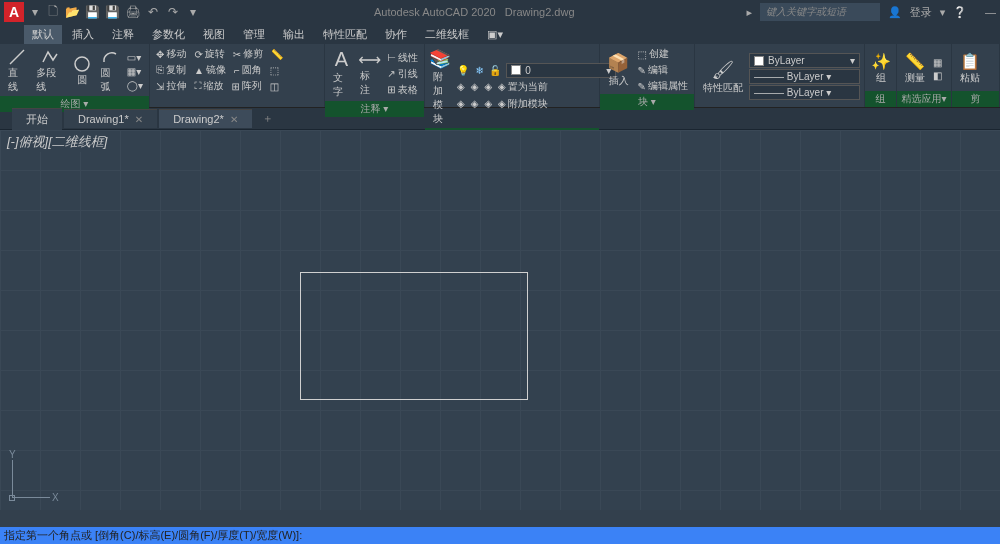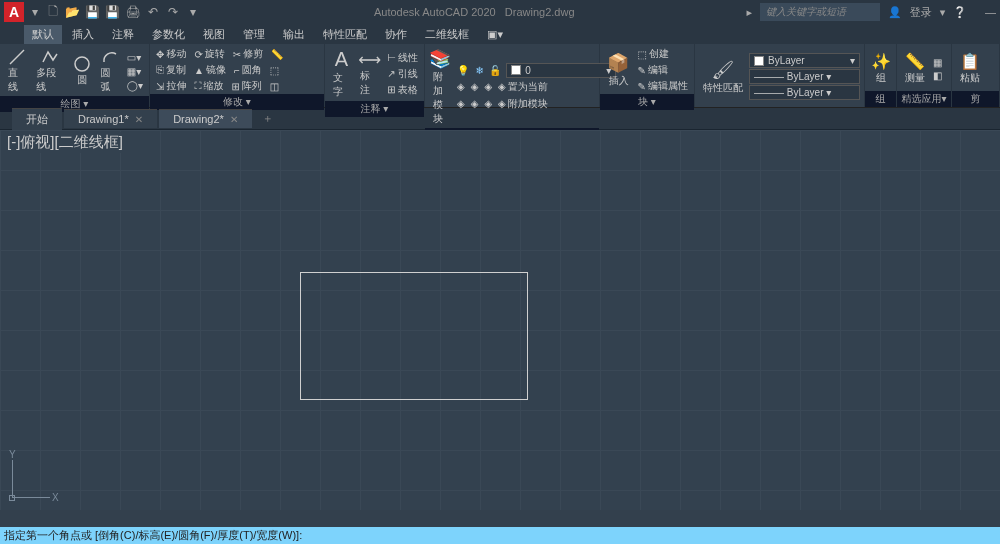--- a/index.html
+++ b/index.html
@@ -16,52 +16,52 @@
 
 
 .menubar { height: 20px; background: #2a3642; display: flex; align-items: center; padding-left: 24px; gap: 2px; }
 .menu-item { padding: 2px 8px; color: #ccc; font-size: 11px; cursor: pointer; }
 .menu-item.active { background: #4a5a6a; }
 
 
 .ribbon { height: 64px; background: #33404d; display: flex; border-bottom: 1px solid #222; }
 .ribbon-panel { border-right: 1px solid #2a3642; display: flex; flex-direction: column; padding: 2px 4px 0 4px; }
 .ribbon-row { display: flex; gap: 2px; align-items: center; flex: 1; }
-.ribbon-label { text-align: center; font-size: 10px; color: #aaa; padding: 1px 0; background: #0f172a; margin: 0 -4px; }
+.ribbon-label { text-align: center; font-size: 10px; color: #aaa; padding: 1px 0; background: #14532d; margin: 0 -4px; }
 .rbtn { display: flex; flex-direction: column; align-items: center; justify-content: center; cursor: pointer; padding: 2px 4px; min-width: 24px; }
 .rbtn-small { display: flex; align-items: center; gap: 2px; cursor: pointer; padding: 1px 2px; font-size: 10px; color: #ccc; white-space: nowrap; }
 .rbtn-text { font-size: 10px; color: #ccc; }
 .layer-dd { background: #2a3642; border: 1px solid #555; padding: 1px 4px; font-size: 10px; color: #ccc; display: flex; align-items: center; gap: 4px; min-width: 110px; }
 .layer-dd2 { background: #2a3642; border: 1px solid #555; padding: 1px 4px; font-size: 10px; color: #ccc; min-width: 110px; }
 .color-sw { width: 10px; height: 10px; background: #fff; border: 1px solid #888; }
 
 
 .filetabs { height: 22px; background: #2a3642; display: flex; align-items: center; padding-left: 12px; gap: 2px; border-bottom: 1px solid #1a2530; }
 .filetab { padding: 3px 14px; background: #33404d; color: #ccc; font-size: 11px; cursor: pointer; display: flex; align-items: center; gap: 6px; border-top: 1px solid #444; }
 .filetab.active { background: #3d4b5a; }
 .filetab-close { font-size: 10px; color: #888; }
 .filetab-add { padding: 3px 8px; color: #888; cursor: pointer; }
 
 
 .canvas-area { position: relative; height: 380px; background: #33414f; overflow: hidden; }
 .grid { position: absolute; inset: 0; background-image: 
   linear-gradient(to right, #3a4856 1px, transparent 1px),
   linear-gradient(to bottom, #3a4856 1px, transparent 1px);
   background-size: 40px 40px; }
-.viewport-label { position: absolute; top: 2px; left: 4px; color: #ccc; font-size: 15px; background: rgba(51,65,79,0.8); padding: 1px 3px; }
+.viewport-label { position: absolute; top: 2px; left: 4px; color: #ccc; font-size: 13px; background: rgba(51,65,79,0.8); padding: 1px 3px; font-style: italic; }
 .rect-shape { position: absolute; border: 1px solid #d0d0d0; }
 .ucs { position: absolute; bottom: 12px; left: 12px; }
 .ucs-y { position: absolute; bottom: 0; left: 0; width: 1px; height: 38px; background: #7a8a9a; }
 .ucs-x { position: absolute; bottom: 0; left: 0; width: 38px; height: 1px; background: #7a8a9a; }
 .ucs-yl { position: absolute; bottom: 38px; left: -3px; color: #7a8a9a; font-size: 10px; }
 .ucs-xl { position: absolute; bottom: -5px; left: 40px; color: #7a8a9a; font-size: 10px; }
 .ucs-box { position: absolute; bottom: -3px; left: -3px; width: 6px; height: 6px; border: 1px solid #7a8a9a; }
 
 
-.cmdline { position: absolute; bottom: 0; left: 0; right: 0; background: #7dd3fc; color: #222; font-size: 11px; font-family: SimSun, monospace; }
+.cmdline { position: absolute; bottom: 0; left: 0; right: 0; background: #3b82f6; color: #222; font-size: 11px; font-family: SimSun, monospace; }
 .cmd-text { padding: 1px 4px; display: block; }
 
 svg { display: block; }
 </style>
 </head>
 <body>
 
 <div class="titlebar">
   <div class="app-logo">A</div>
   <span class="qat-btn">▾</span>
@@ -154,21 +154,20 @@
         <span class="rbtn-small">⌐ <span>圆角</span></span>
         <span class="rbtn-small">⬚</span>
       </div>
       <div style="display:flex;gap:4px">
         <span class="rbtn-small">⇲ <span>拉伸</span></span>
         <span class="rbtn-small">⛶ <span>缩放</span></span>
         <span class="rbtn-small">⊞ <span>阵列</span></span>
         <span class="rbtn-small">◫</span>
       </div>
     </div>
-    <div class="ribbon-label"><span>修改</span> ▾</div>
   </div>
 
   <div class="ribbon-panel" style="width:100px">
     <div class="ribbon-row">
       <div class="rbtn">
           <span style="font-size:20px;color:#ccc">A</span>
           <span class="rbtn-text">文字</span>
         </div>
       <div class="rbtn">
           <span style="font-size:16px;color:#ccc">⟷</span>

